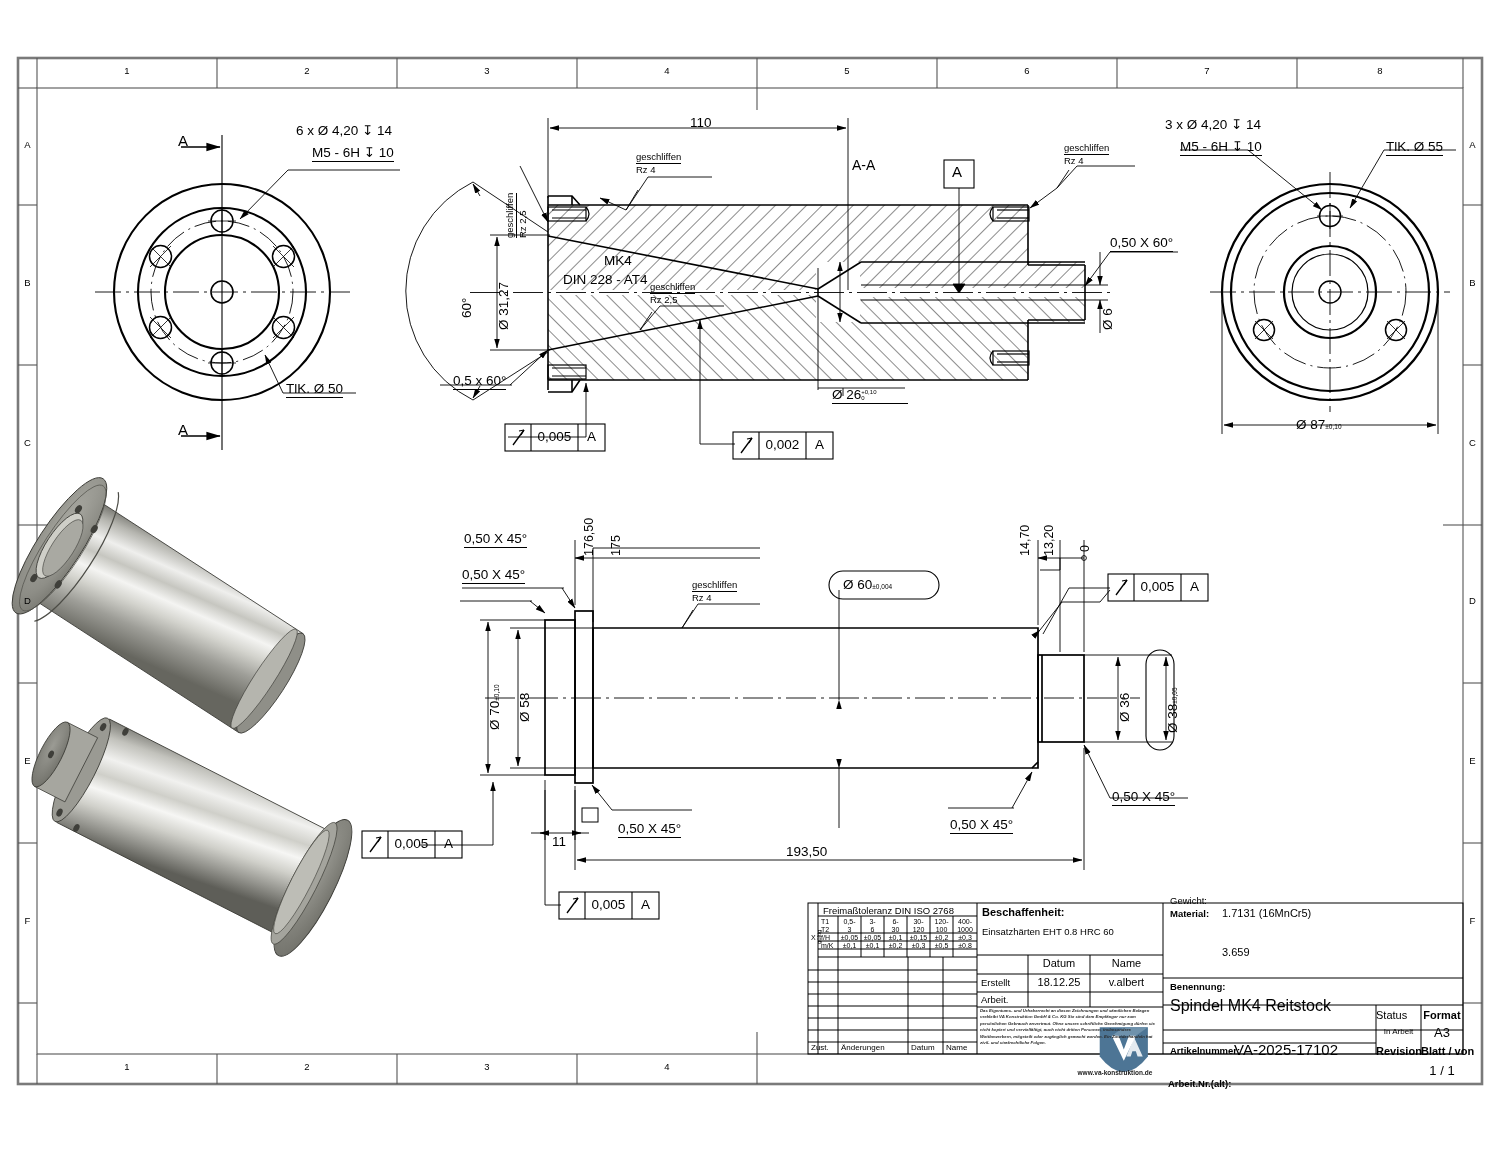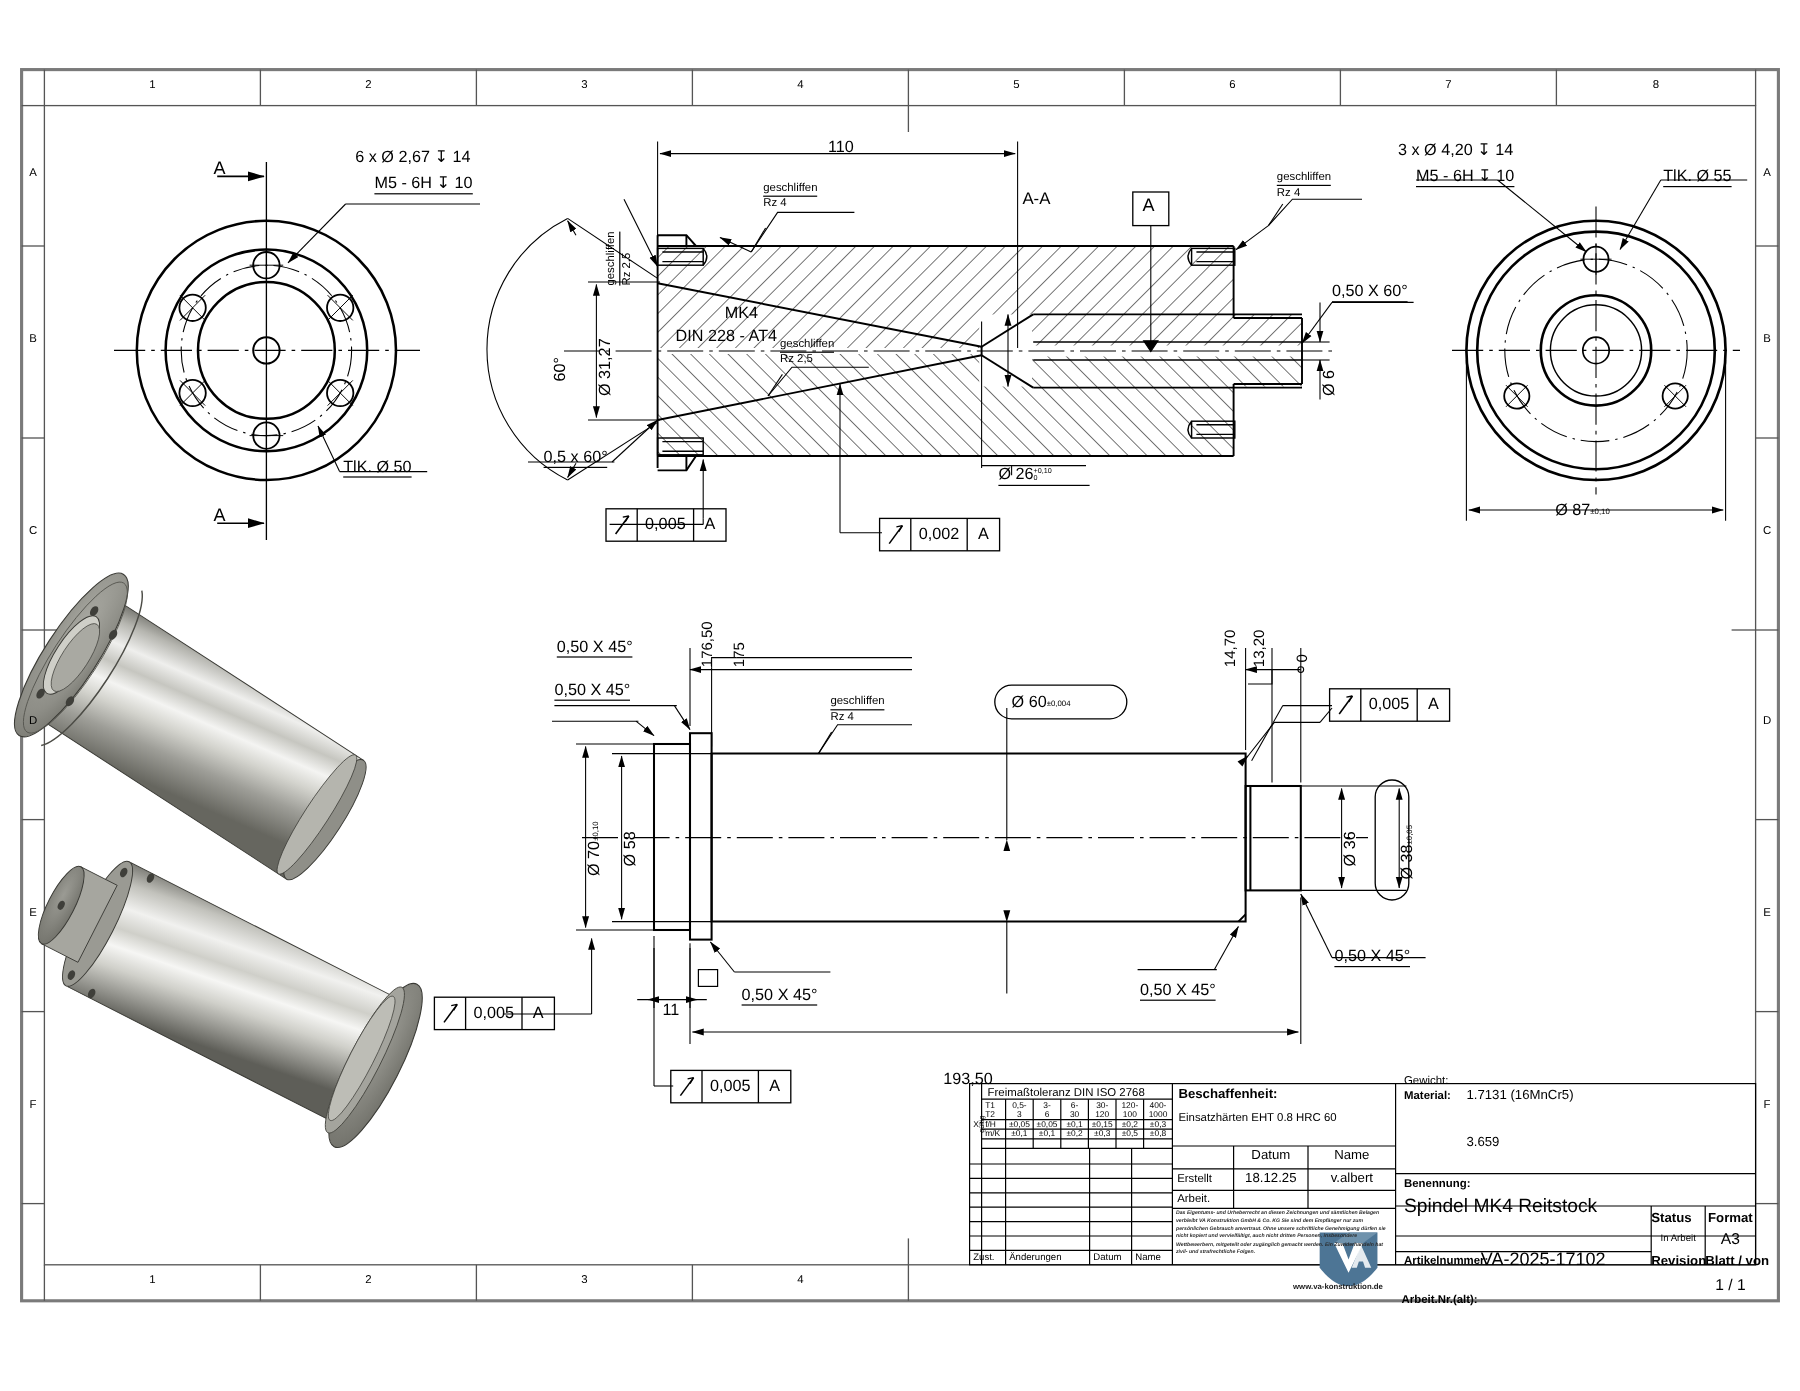--- a/index.html
+++ b/index.html
@@ -681,21 +681,21 @@
 
   <div class="txt t8 ctr" style="left:1463px;top:140px;width:19px;">A</div>
   <div class="txt t8 ctr" style="left:1463px;top:278px;width:19px;">B</div>
   <div class="txt t8 ctr" style="left:1463px;top:438px;width:19px;">C</div>
   <div class="txt t8 ctr" style="left:1463px;top:596px;width:19px;">D</div>
   <div class="txt t8 ctr" style="left:1463px;top:756px;width:19px;">E</div>
   <div class="txt t8 ctr" style="left:1463px;top:916px;width:19px;">F</div>
 
   <div class="txt t12" style="left:178px;top:133px;font-size:15px;">A</div>
   <div class="txt t12" style="left:178px;top:422px;font-size:15px;">A</div>
-  <div class="txt t11" style="left:296px;top:124px;">6 x Ø 2,67 ↧ 14</div>
+  <div class="txt t11" style="left:296px;top:124px;">6 x Ø 4,20 ↧ 14</div>
   <div class="txt t11 ul" style="left:312px;top:146px;">M5 - 6H ↧ 10</div>
   <div class="txt t11 ul" style="left:286px;top:382px;">TlK. Ø 50</div>
 
   <div class="txt t11" style="left:690px;top:116px;">110</div>
   <div class="txt t12" style="left:852px;top:158px;font-size:14px;">A-A</div>
   <div class="txt t12" style="left:952px;top:164px;font-size:15px;">A</div>
   <div class="txt t11" style="left:604px;top:254px;">MK4</div>
   <div class="txt t11" style="left:563px;top:273px;">DIN 228 - AT4</div>
   <div class="txt t11 rot90" style="left:497px;top:330px;">Ø 31,27</div>
   <div class="txt t11 rot90" style="left:460px;top:318px;">60°</div>
@@ -752,21 +752,21 @@
   </div>
   <div class="txt t11 rot90" style="left:518px;top:722px;">Ø 58</div>
   <div class="txt t11" style="left:843px;top:578px;">
     <span>Ø 60</span><span class="sub">±0,004</span>
   </div>
   <div class="txt t11 rot90" style="left:1118px;top:722px;">Ø 36</div>
   <div class="txt t11 rot90" style="left:1166px;top:733px;">
     <span>Ø 38</span><span class="sub">±0,05</span>
   </div>
   <div class="txt t11" style="left:552px;top:835px;">11</div>
-  <div class="txt t11" style="left:786px;top:845px;margin-top:47px;">193,50</div>
+  <div class="txt t11" style="left:786px;top:845px;">193,50</div>
 
   <div style="position:absolute;left:692px;top:580px;">
     <div class="txt t8 ul" style="position:relative;">geschliffen</div>
     <div class="txt t8" style="position:relative;top:1px;">Rz  4</div>
   </div>
 
   <div class="txt t11 ctr" style="left:1134px;top:580px;width:47px;">0,005</div>
   <div class="txt t11 ctr" style="left:1181px;top:580px;width:27px;">A</div>
   <div class="txt t11 ctr" style="left:388px;top:837px;width:47px;">0,005</div>
   <div class="txt t11 ctr" style="left:435px;top:837px;width:27px;">A</div>
@@ -832,21 +832,21 @@
   <div class="txt t9" style="left:1222px;top:947px;">3.659</div>
 
   <div class="txt t8" style="left:1170px;top:982px;font-weight:bold;">Benennung:</div>
   <div class="txt" style="left:1170px;top:998px;font-size:16px;">Spindel MK4 Reitstock</div>
 
   <div class="txt t8" style="left:1170px;top:1046px;font-weight:bold;">Artikelnummer:</div>
   <div class="txt" style="left:1234px;top:1042px;font-size:15px;">VA-2025-17102</div>
 
   <div class="txt t8" style="left:1168px;top:1079px;font-weight:bold;">Arbeit.Nr.(alt):</div>
 
-  <div class="txt t9 ctr" style="left:1376px;top:1010px;width:22px;font-weight:bold;">Status</div>
+  <div class="txt t9 ctr" style="left:1376px;top:1010px;width:22px;font-weight:normal;">Status</div>
   <div class="txt t7 ctr" style="left:1376px;top:1028px;width:45px;">In Arbeit</div>
   <div class="txt t9 ctr" style="left:1421px;top:1010px;width:42px;font-weight:bold;">Format</div>
   <div class="txt ctr" style="left:1421px;top:1026px;width:42px;font-size:13px;">A3</div>
   <div class="txt t9 ctr" style="left:1376px;top:1046px;width:45px;font-weight:bold;">Revision</div>
   <div class="txt t9 ctr" style="left:1421px;top:1046px;width:46px;font-weight:bold;">Blatt / von</div>
   <div class="txt ctr" style="left:1421px;top:1064px;width:42px;font-size:13px;">1  /  1</div>
 
 </div>
 
 </body></html>

